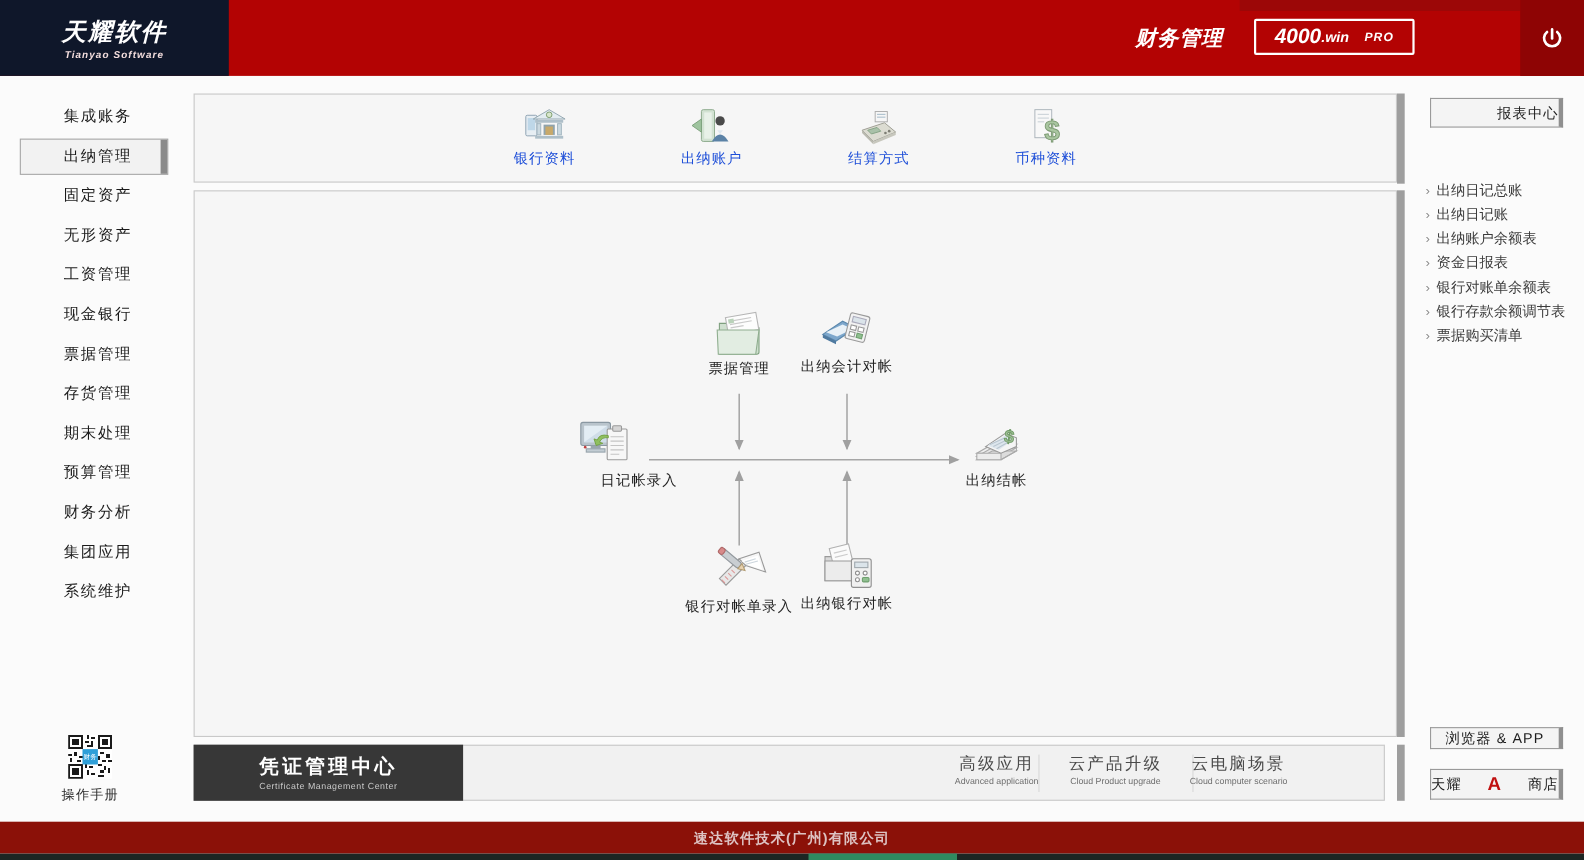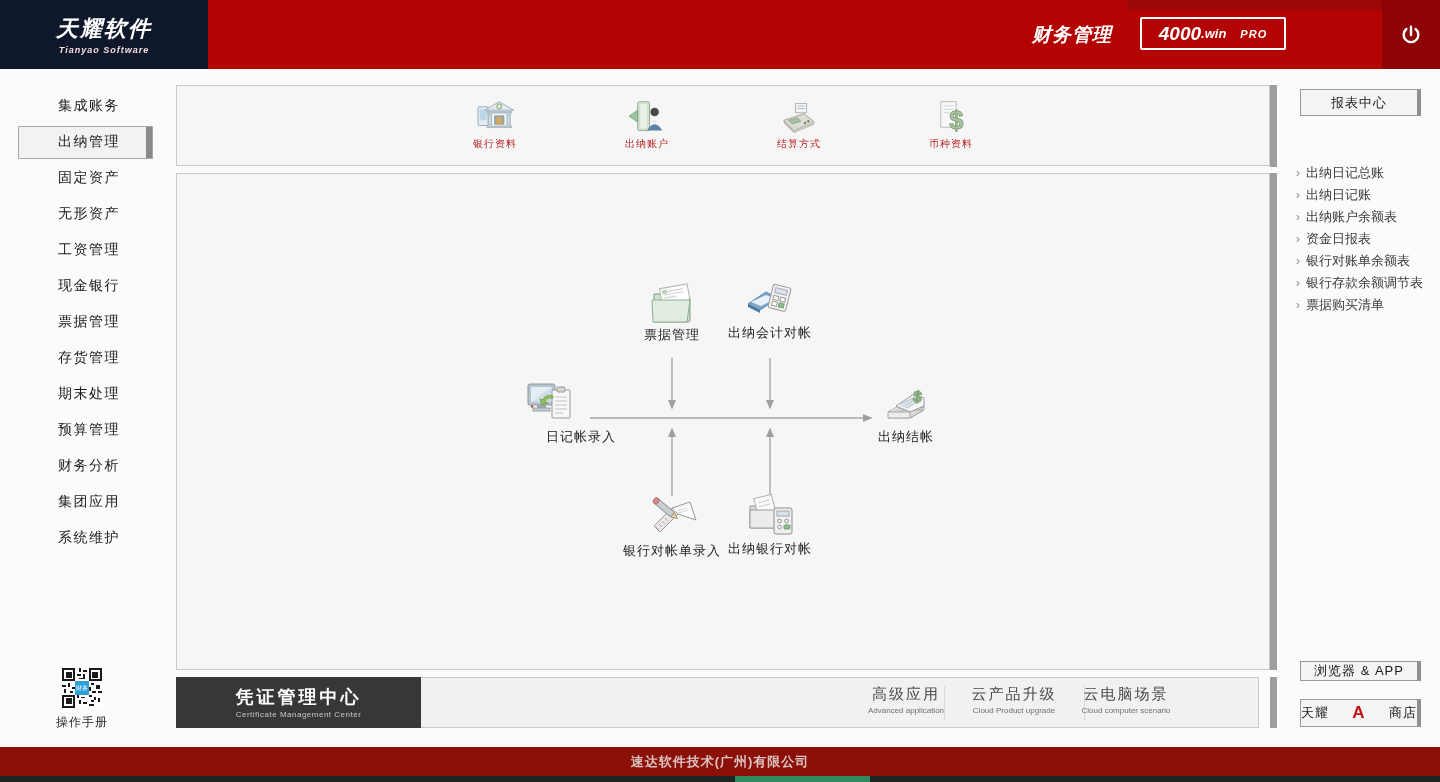--- a/index.html
+++ b/index.html
@@ -28,41 +28,41 @@
   .side-item.selected .selbox { position:relative; margin-left:18px; width:135px; height:33px; background:#f2f2f2; border:1px solid #a8a8a8; display:flex; align-items:center; }
   .side-item.selected .lbl { padding-left:39px; }
   .side-item.selected .selbar { position:absolute; right:0; top:0; width:6px; height:100%; background:#8a8a8a; }
 
   
   .panel { position:absolute; background:#f6f6f6; border:1px solid #c9c9c9; }
   .vbar { position:absolute; width:7px; background:#9e9e9e; }
   .toolbar-panel { left:176px; top:85px; width:1094px; height:81px; display:flex; align-items:center; justify-content:center; gap:90px; }
   .tool-item { width:62px; text-align:center; cursor:pointer; }
   .tool-item svg { display:block; margin:0 auto; }
-  .tool-label { font-size:10px; color:#b91c1c; margin-top:3px; letter-spacing:1px; white-space:nowrap; }
+  .tool-label { font-size:13px; color:#1d4ed8; margin-top:3px; letter-spacing:1px; white-space:nowrap; }
 
   .flow-panel { left:176px; top:173px; width:1094px; height:497px; }
   .fnode { position:absolute; width:130px; text-align:center; cursor:pointer; }
   .fnode svg { display:block; margin:0 auto; }
   .fnode .flabel { font-size:13px; color:#1f1f1f; margin-top:2px; letter-spacing:1px; white-space:nowrap; }
   .flow-arrows { position:absolute; left:0; top:0; }
 
   
   .bottom-strip { left:176px; top:677px; width:1083px; height:51px; background:#f1f1f1; }
   .cert-banner { position:absolute; left:-1px; top:-1px; width:245px; height:51px; background:#373737; color:#fff; text-align:center; padding-top:8px; cursor:pointer; }
   .cert-title { font-size:18px; font-weight:bold; letter-spacing:3px; }
   .cert-sub { font-size:8px; color:#c9c9c9; margin-top:1px; letter-spacing:0.5px; }
   .feature { position:absolute; top:7px; width:130px; text-align:center; cursor:pointer; }
   .feature-title { font-size:15px; color:#4a4a4a; letter-spacing:2px; }
   .feature-sub { font-size:8px; color:#6e6e6e; margin-top:2px; }
   .feature-sep { position:absolute; top:8px; width:1px; height:34px; background:#d7d7d7; }
 
   
   .shadow-btn { position:absolute; background:#f4f4f4; border:1px solid #9a9a9a; border-right:4px solid #8f8f8f; display:flex; align-items:center; justify-content:center; font-size:13px; color:#1c1c1c; letter-spacing:1px; cursor:pointer; }
-  .report-btn { left:1300px; top:89px; width:121px; height:27px; }
+  .report-btn { left:1300px; top:89px; width:121px; height:27px;justify-content:flex-end; }
   .browser-btn { left:1300px; top:661px; width:121px; height:20px; }
   .store-btn { left:1300px; top:699px; width:121px; height:28px;justify-content:space-between; }
   .store-a { color:#c01010; font-weight:bold; font-size:17px; margin:0 1px; }
   .report-links { position:absolute; left:1296px; top:162px; width:140px; }
   .rlink { display:flex; align-items:center; height:22px; font-size:13px; color:#3c3c3c; cursor:pointer; white-space:nowrap; }
   .rlink .chev { color:#8a8a8a; font-size:12px; margin-right:6px; }
 
   
   .qr-wrap { position:absolute; left:47px; top:668px; width:70px; text-align:center; }
   .qr-box { position:relative; width:40px; height:40px; margin:0 auto; }

